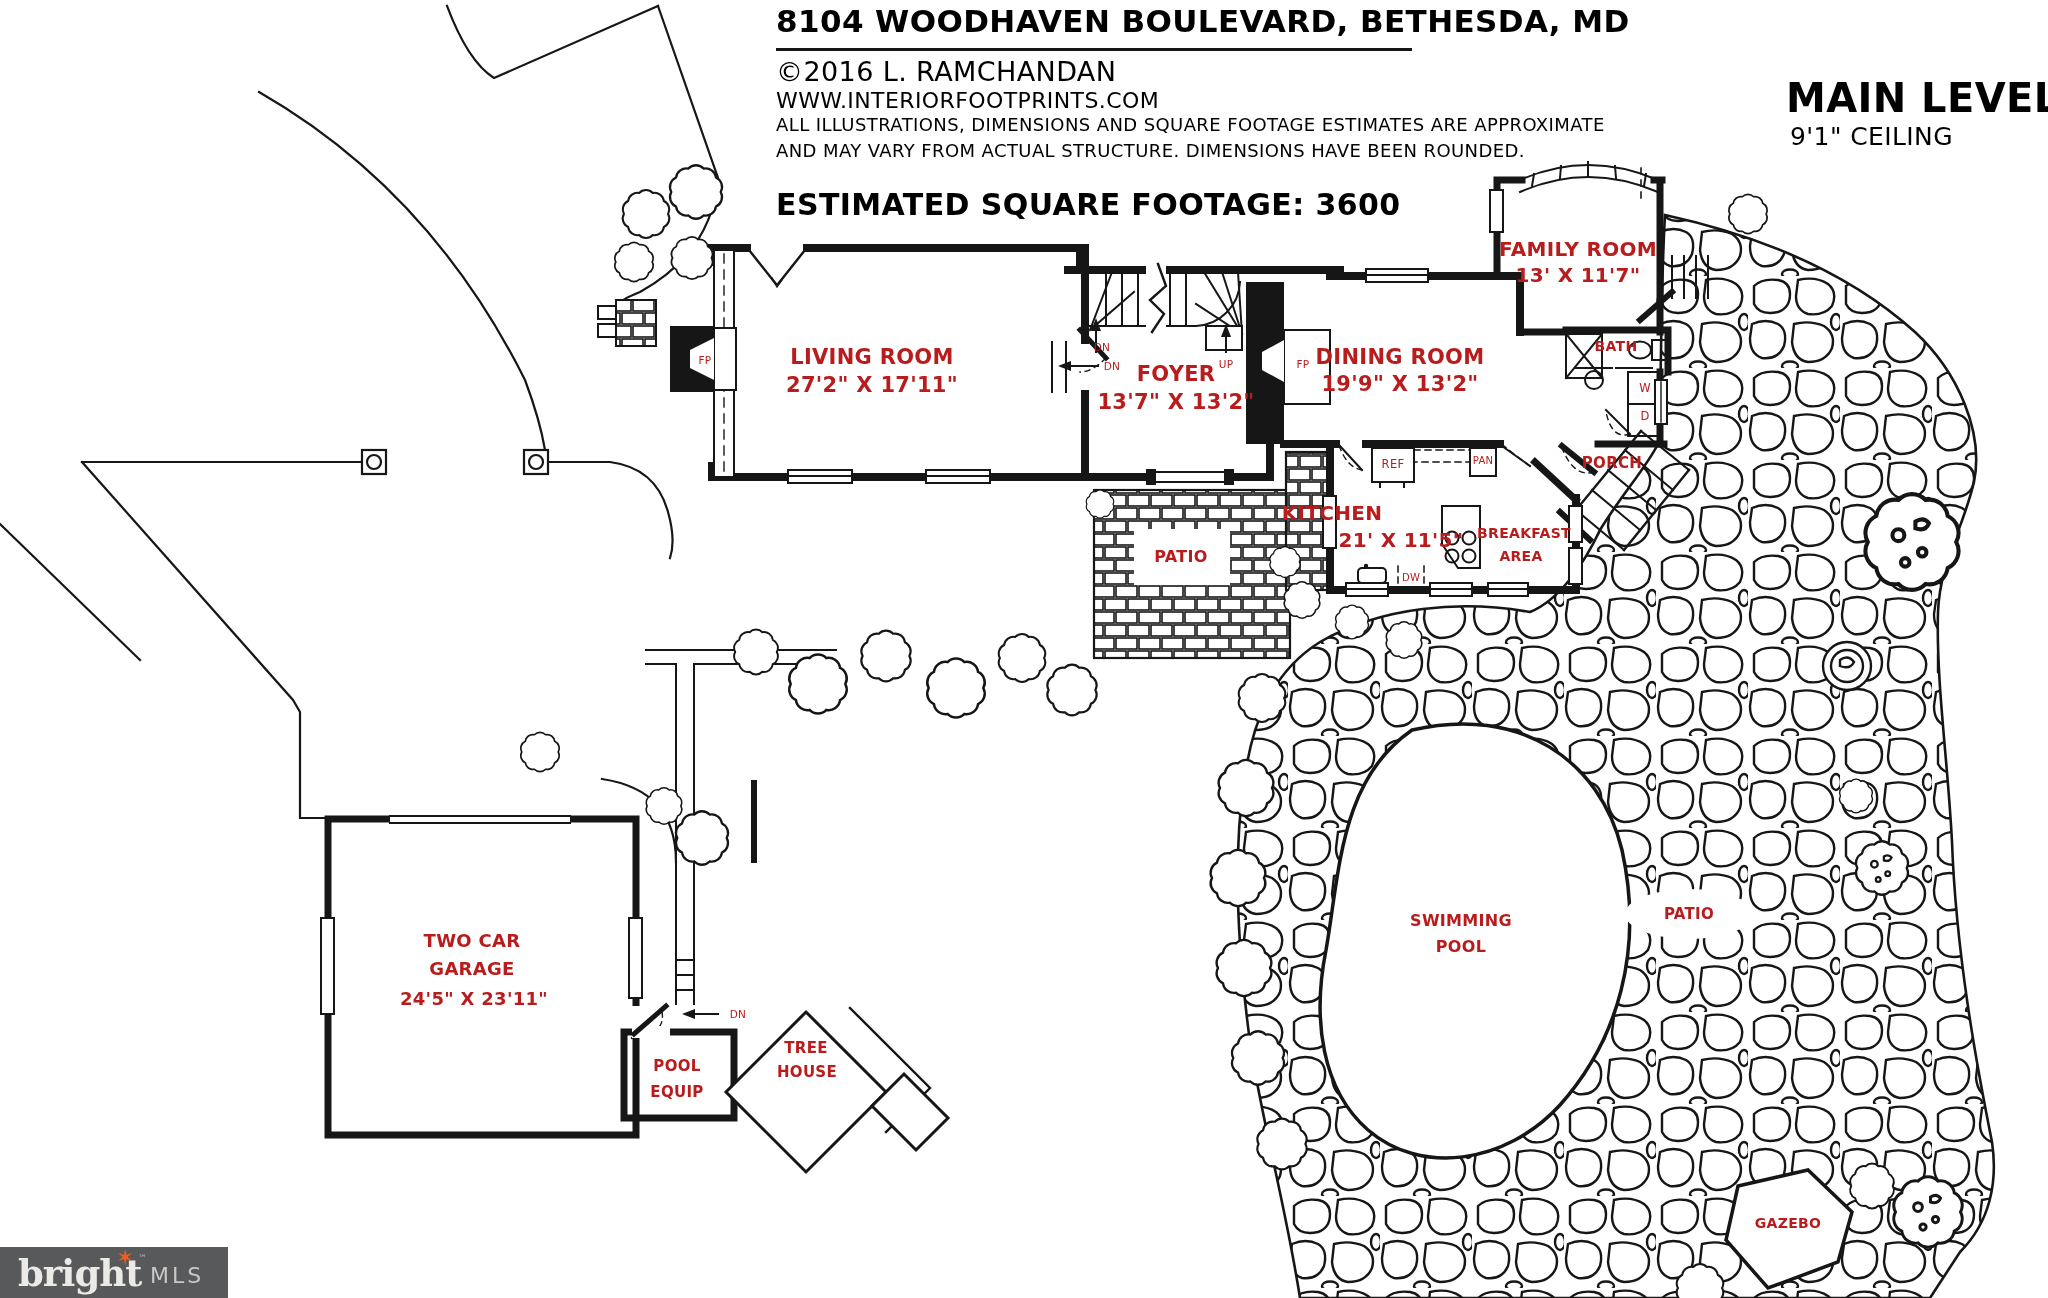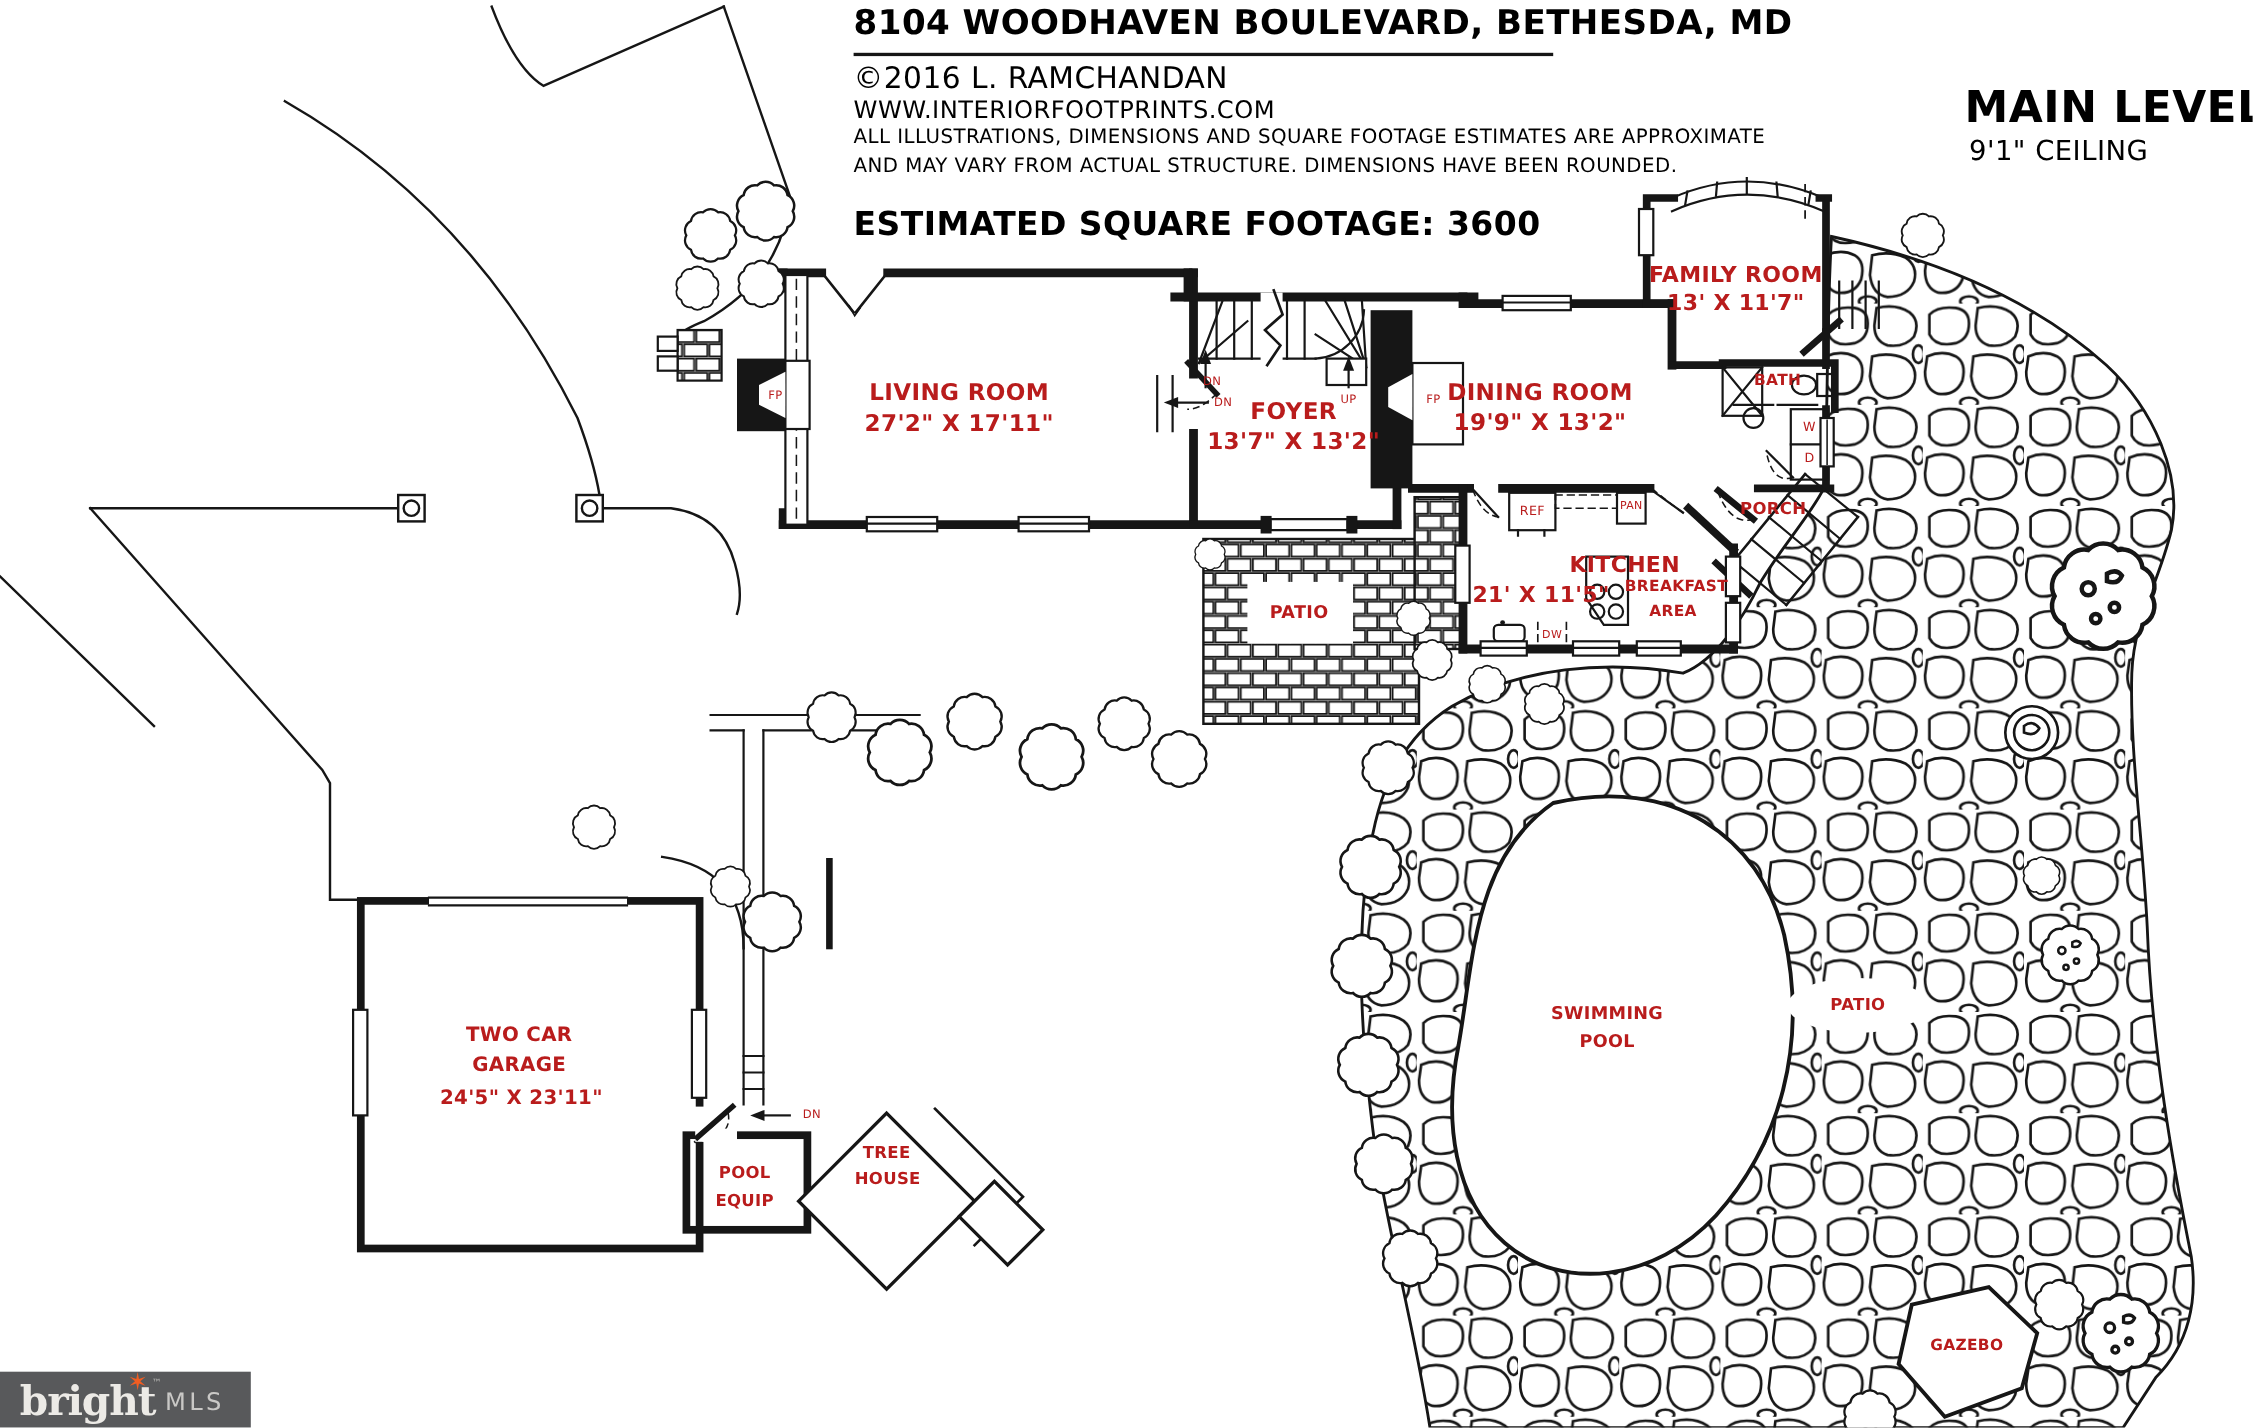--- a/index.html
+++ b/index.html
@@ -357,21 +357,21 @@
 
 <div class="lbl" style="left:872px;top:357px;font-size:21px">LIVING ROOM</div>
 <div class="lbl" style="left:872px;top:385px;font-size:21px">27'2" X 17'11"</div>
 <div class="lbl" style="left:1176px;top:374px;font-size:21px">FOYER</div>
 <div class="lbl" style="left:1176px;top:402px;font-size:21px">13'7" X 13'2"</div>
 <div class="lbl" style="left:1400px;top:357px;font-size:21px">DINING ROOM</div>
 <div class="lbl" style="left:1400px;top:384px;font-size:21px">19'9" X 13'2"</div>
 <div class="lbl" style="left:1578px;top:249px;font-size:20px">FAMILY ROOM</div>
 <div class="lbl" style="left:1578px;top:275px;font-size:20px">13' X 11'7"</div>
 <div class="lbl" style="left:1616px;top:346px;font-size:14px">BATH</div>
-<div class="lbl" style="left:1477px;top:513px;font-size:20px">KITCHEN</div>
+<div class="lbl" style="left:1332px;top:513px;font-size:20px">KITCHEN</div>
 <div class="lbl" style="left:1401px;top:540px;font-size:20px">21' X 11'5"</div>
 <div class="lbl" style="left:1524px;top:533px;font-size:14px">BREAKFAST</div>
 <div class="lbl" style="left:1521px;top:556px;font-size:14px">AREA</div>
 <div class="lbl" style="left:1612px;top:463px;font-size:15px">PORCH</div>
 <div class="lbl" style="left:1181px;top:557px;font-size:16px">PATIO</div>
 <div class="lbl" style="left:1689px;top:914px;font-size:15px">PATIO</div>
 <div class="lbl" style="left:1461px;top:921px;font-size:16px">SWIMMING</div>
 <div class="lbl" style="left:1461px;top:947px;font-size:16px">POOL</div>
 <div class="lbl" style="left:472px;top:941px;font-size:18px">TWO CAR</div>
 <div class="lbl" style="left:472px;top:969px;font-size:18px">GARAGE</div>

